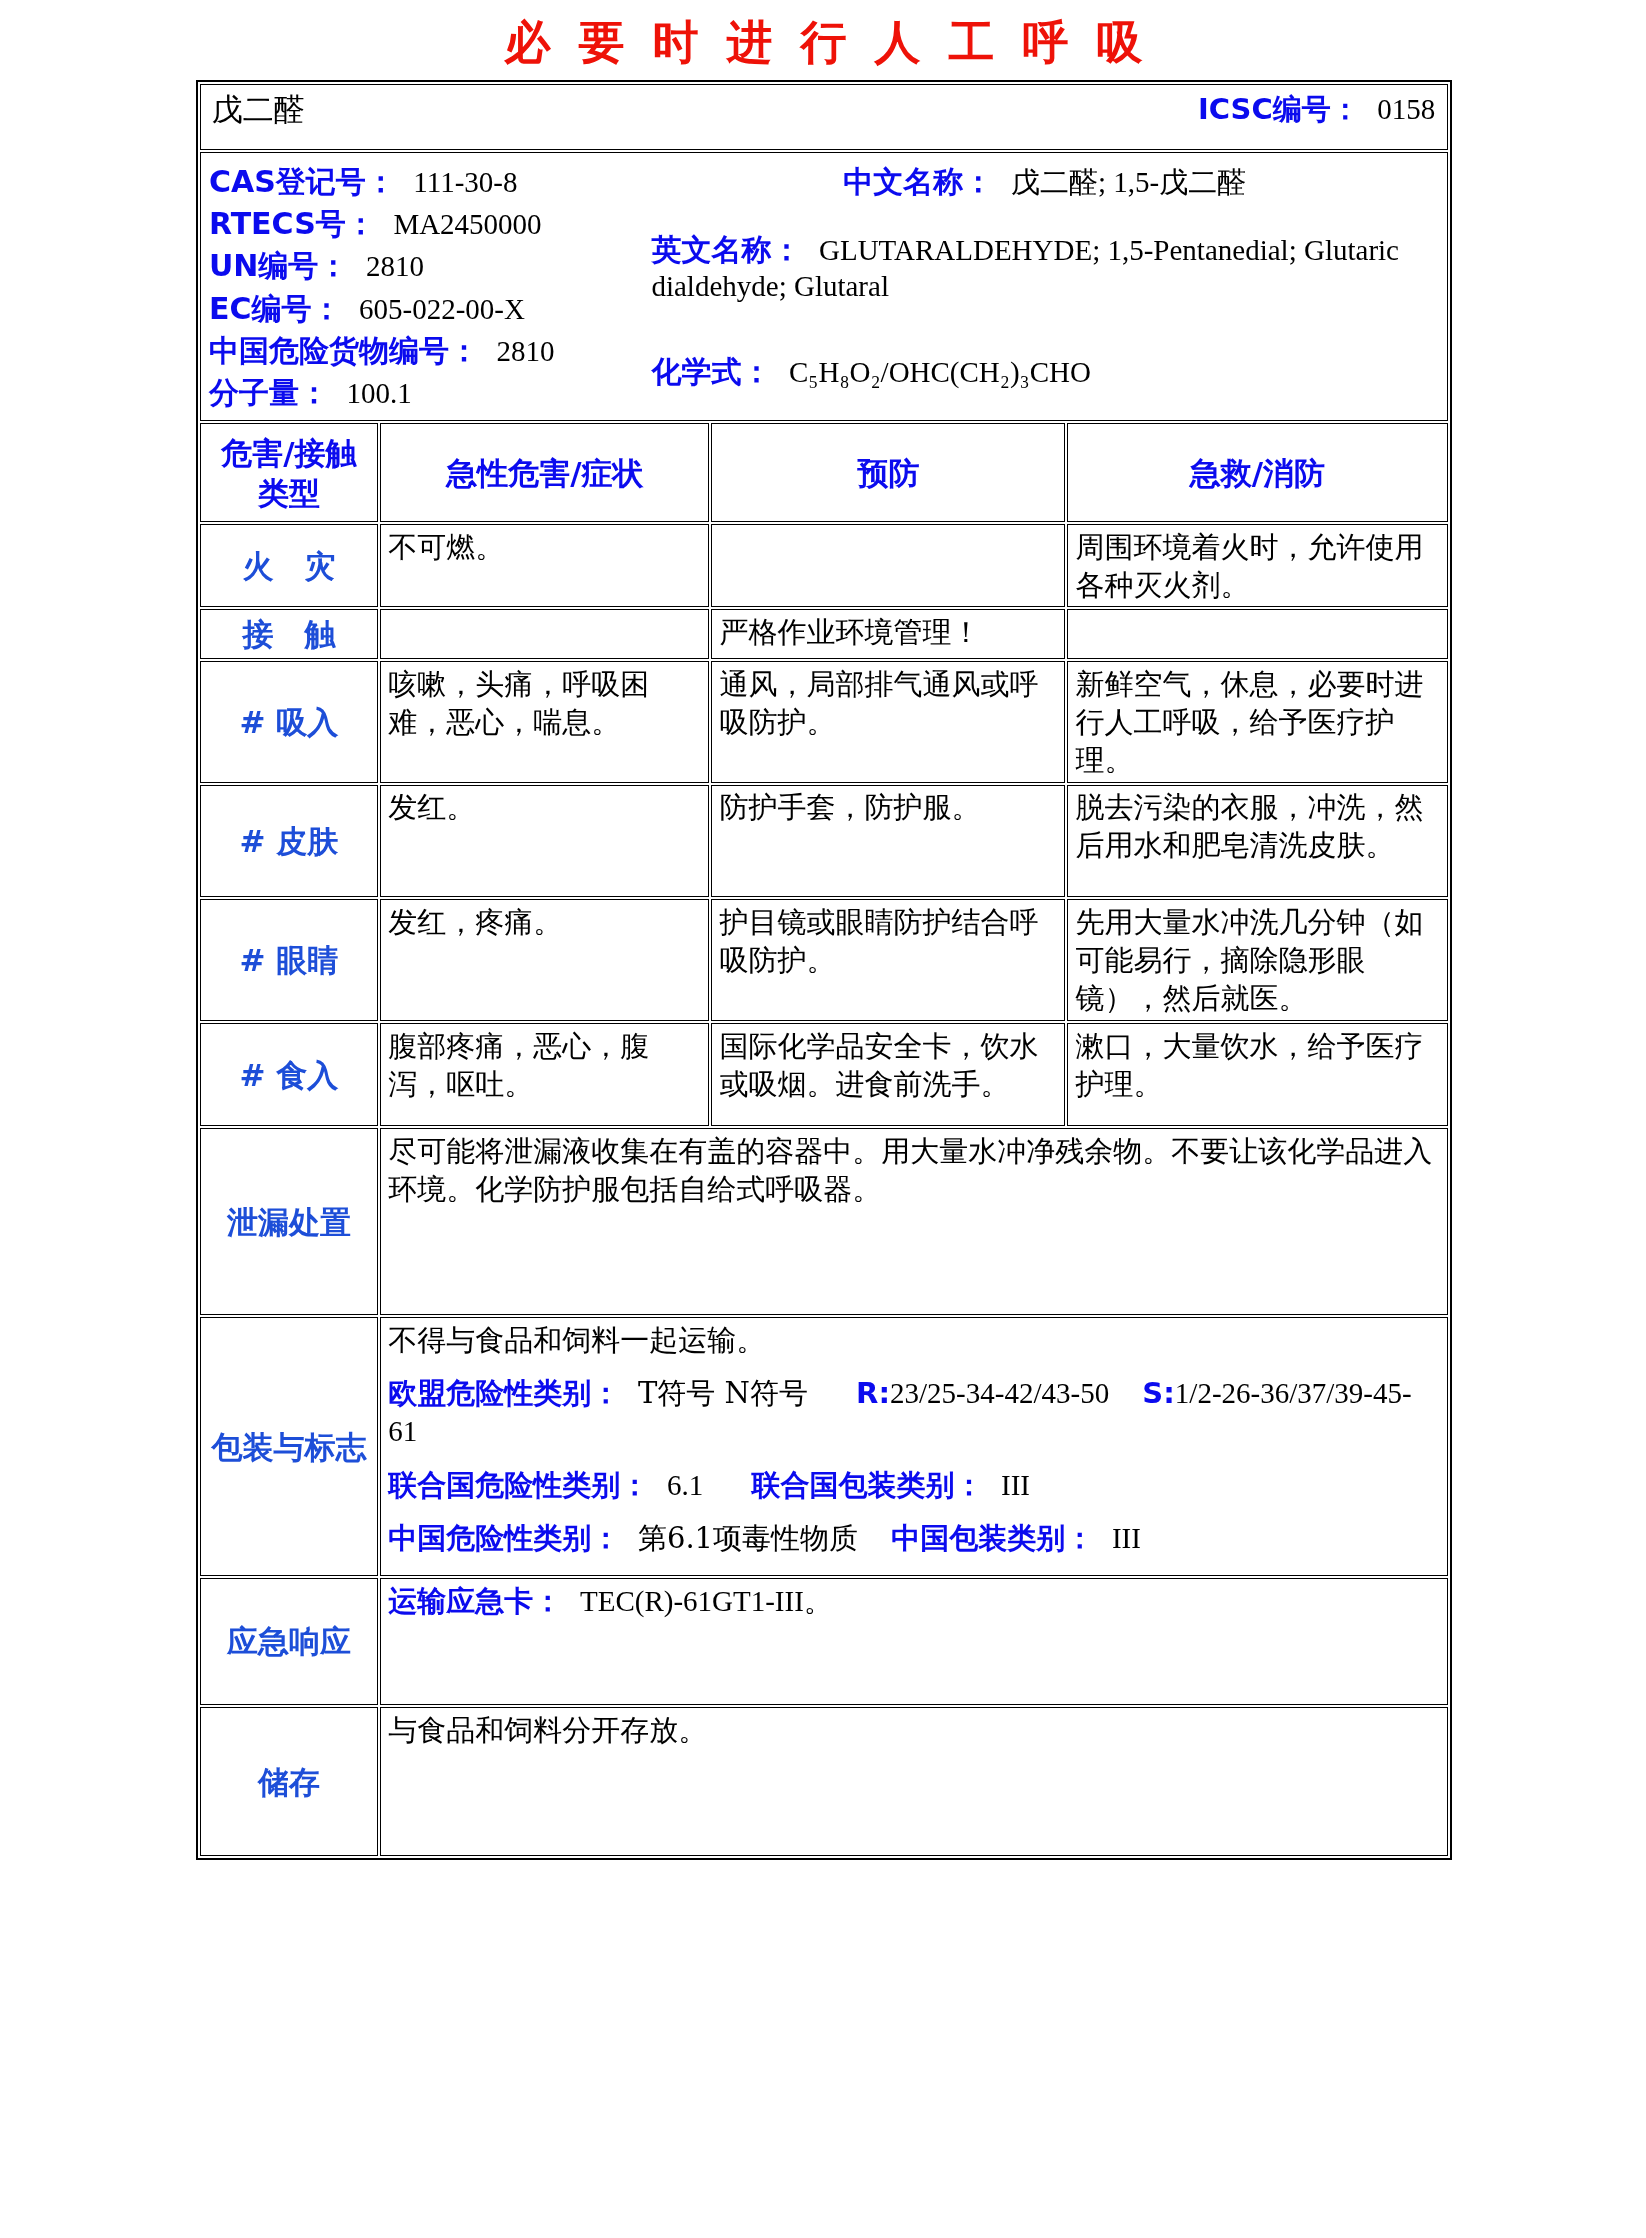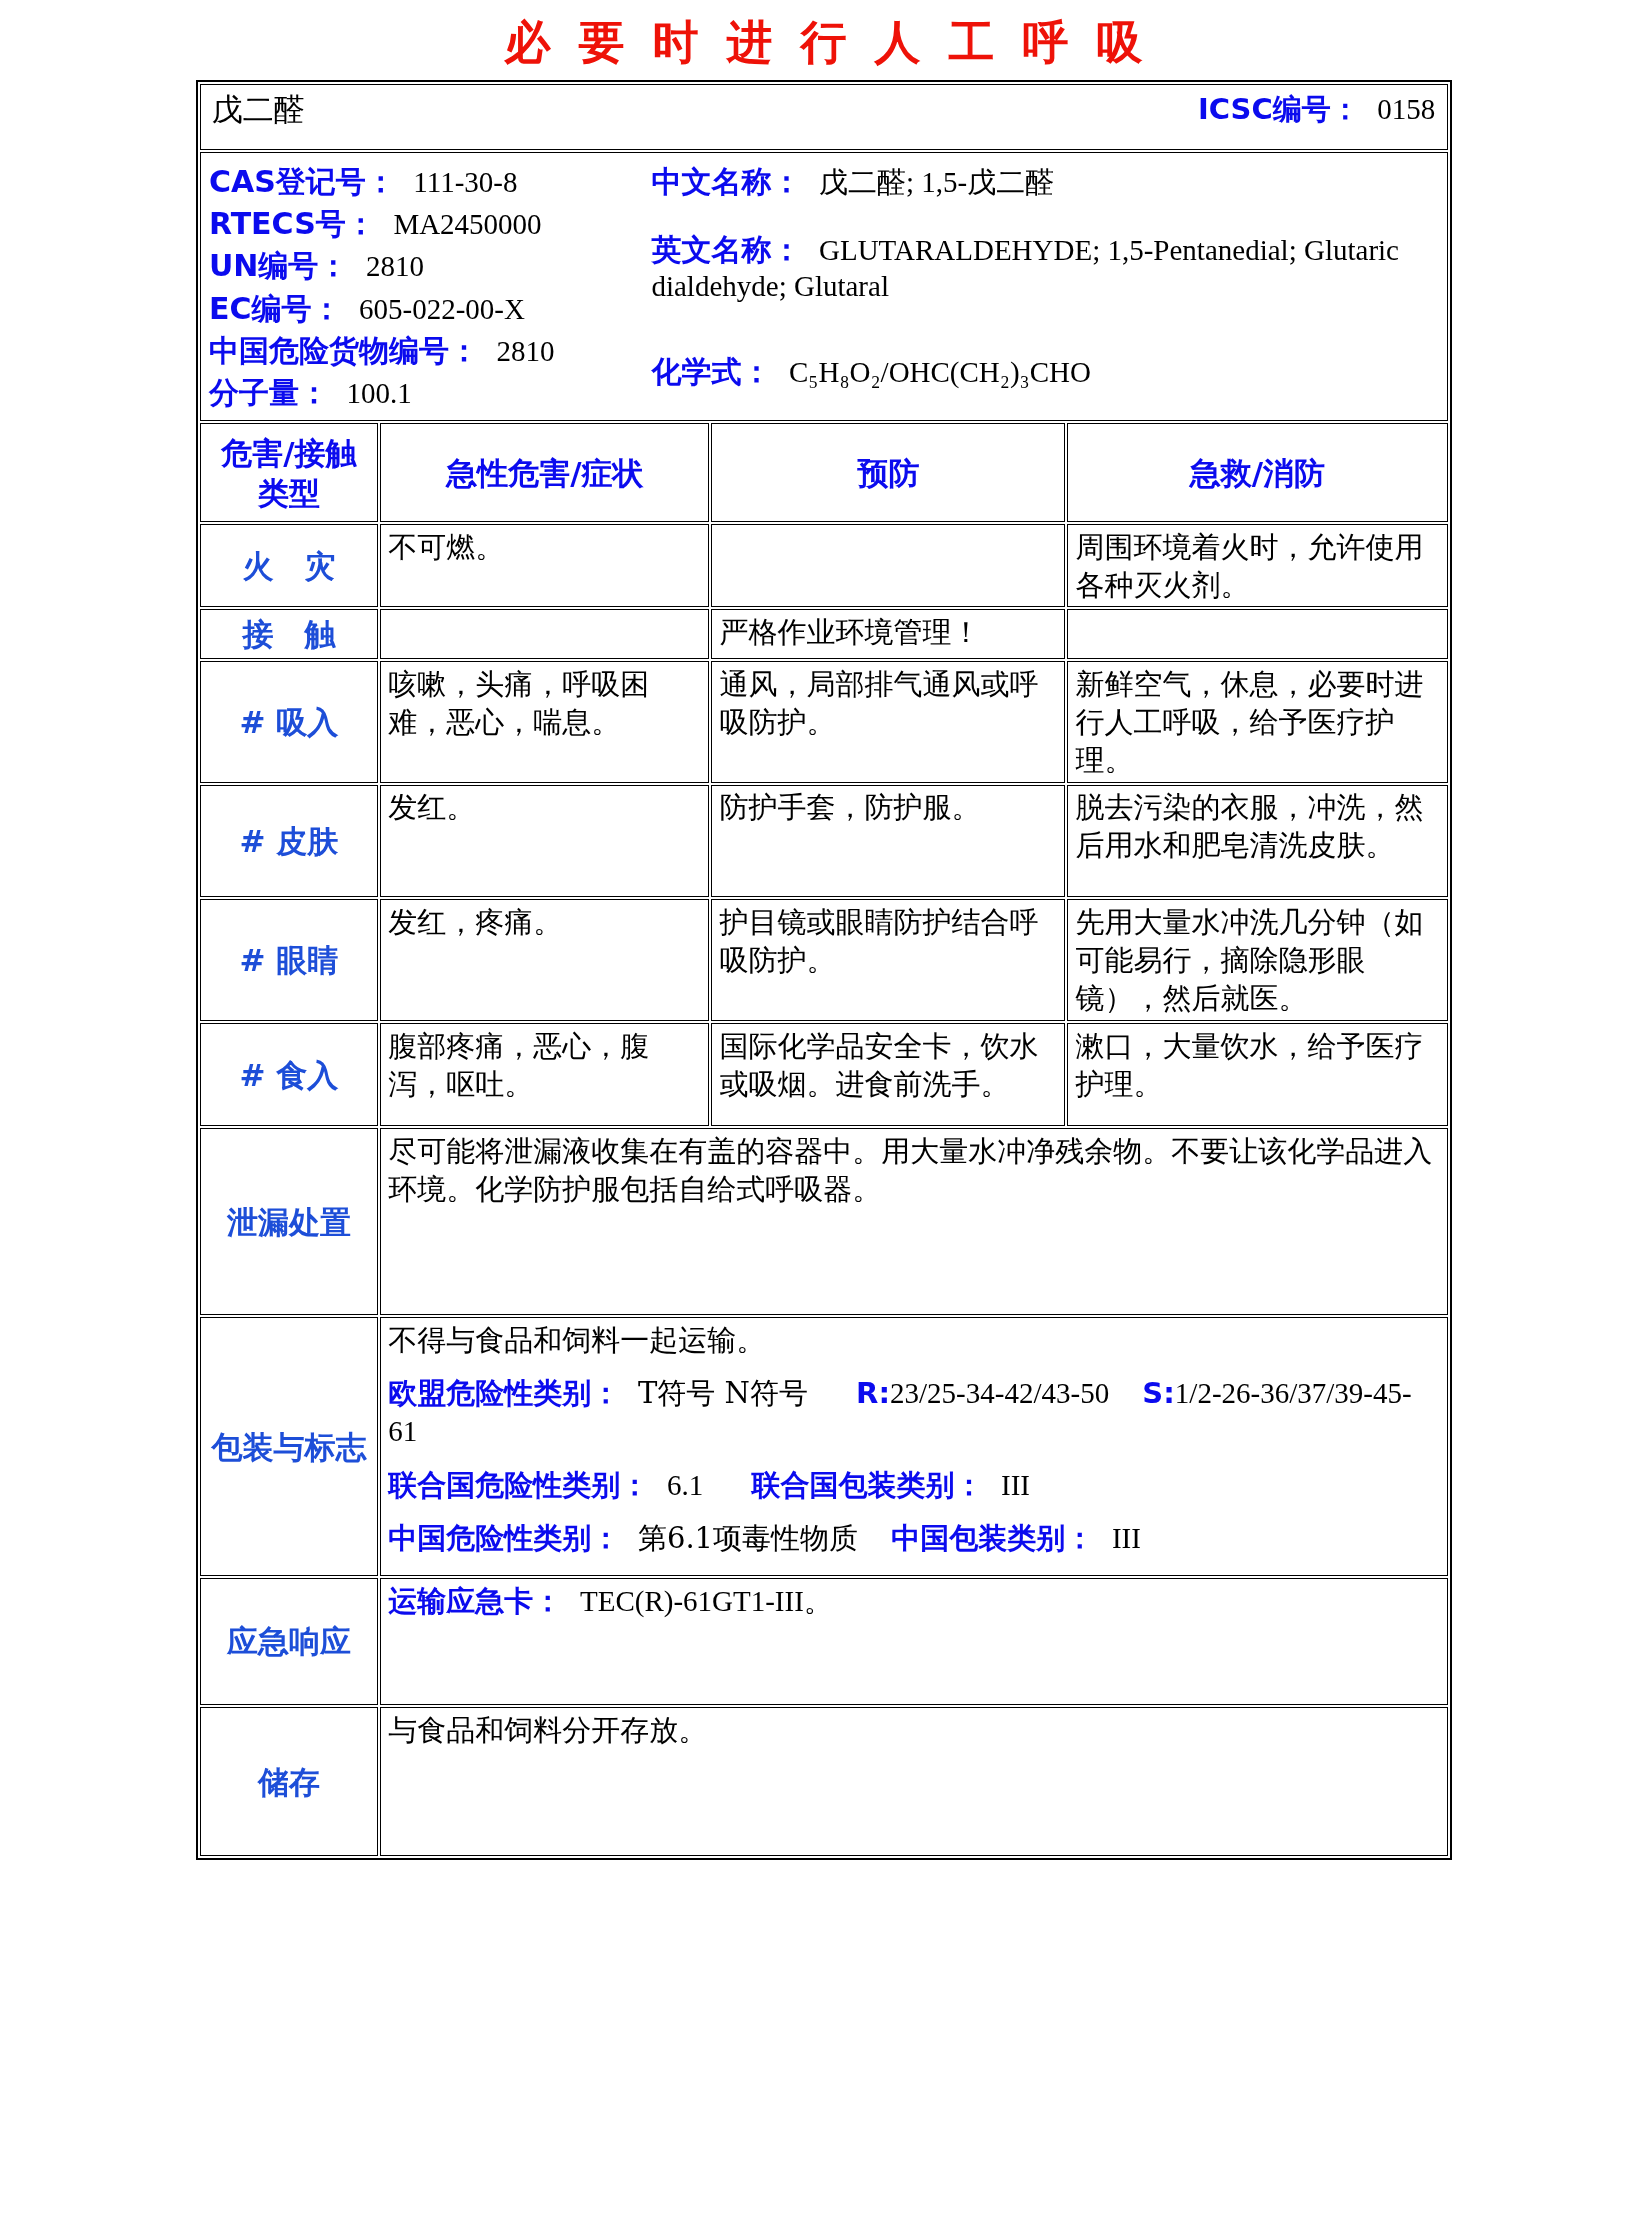--- a/index.html
+++ b/index.html
@@ -62,21 +62,21 @@
     align-items: center;
     padding: 2.8px 4.2px 0 4.2px;
   }
   .substance { font-size: 31px; }
   
   .id-flex { display: flex; padding: 4.2px 1.4px 0 1.4px; }
   .id-left  { width: 36%; }
   .id-right { width: 64%; }
   .id-line  { line-height: 36px; margin: 3.5px 0 6.3px 0; }
   .id-line .lbl { font-size: 30px; }
-  .idr-cn { margin-bottom: 32px; }
+  .idr-cn { margin-bottom: 32px; text-align: center; }
   .idr-en { margin-bottom: 50px; }
   
   td.type-col {
     text-align: center;
     vertical-align: middle;
     font-family: "DejaVu Sans", "Liberation Sans", sans-serif;
     font-weight: bold;
     color: #1d4ed8;
     font-size: 31px;
     line-height: 40px;

